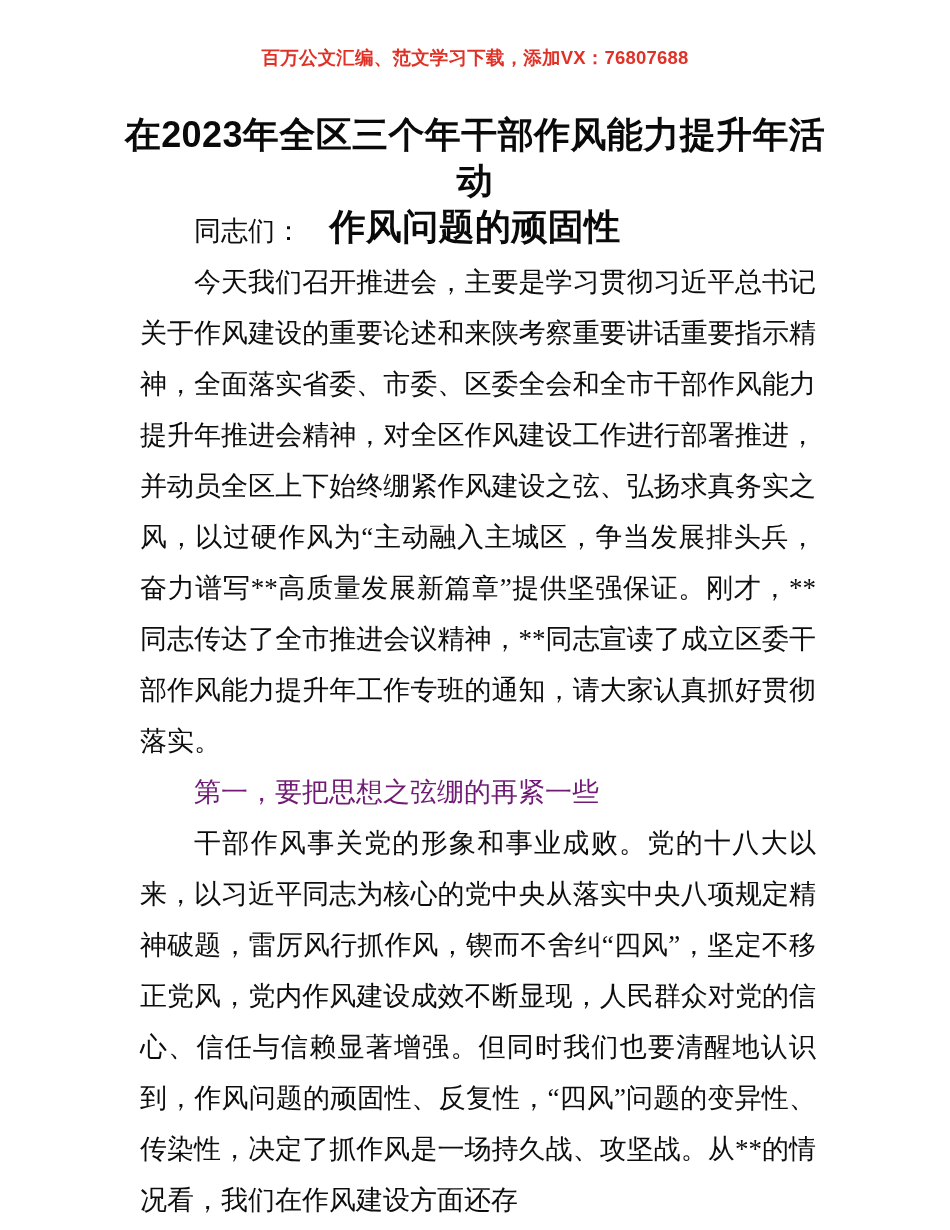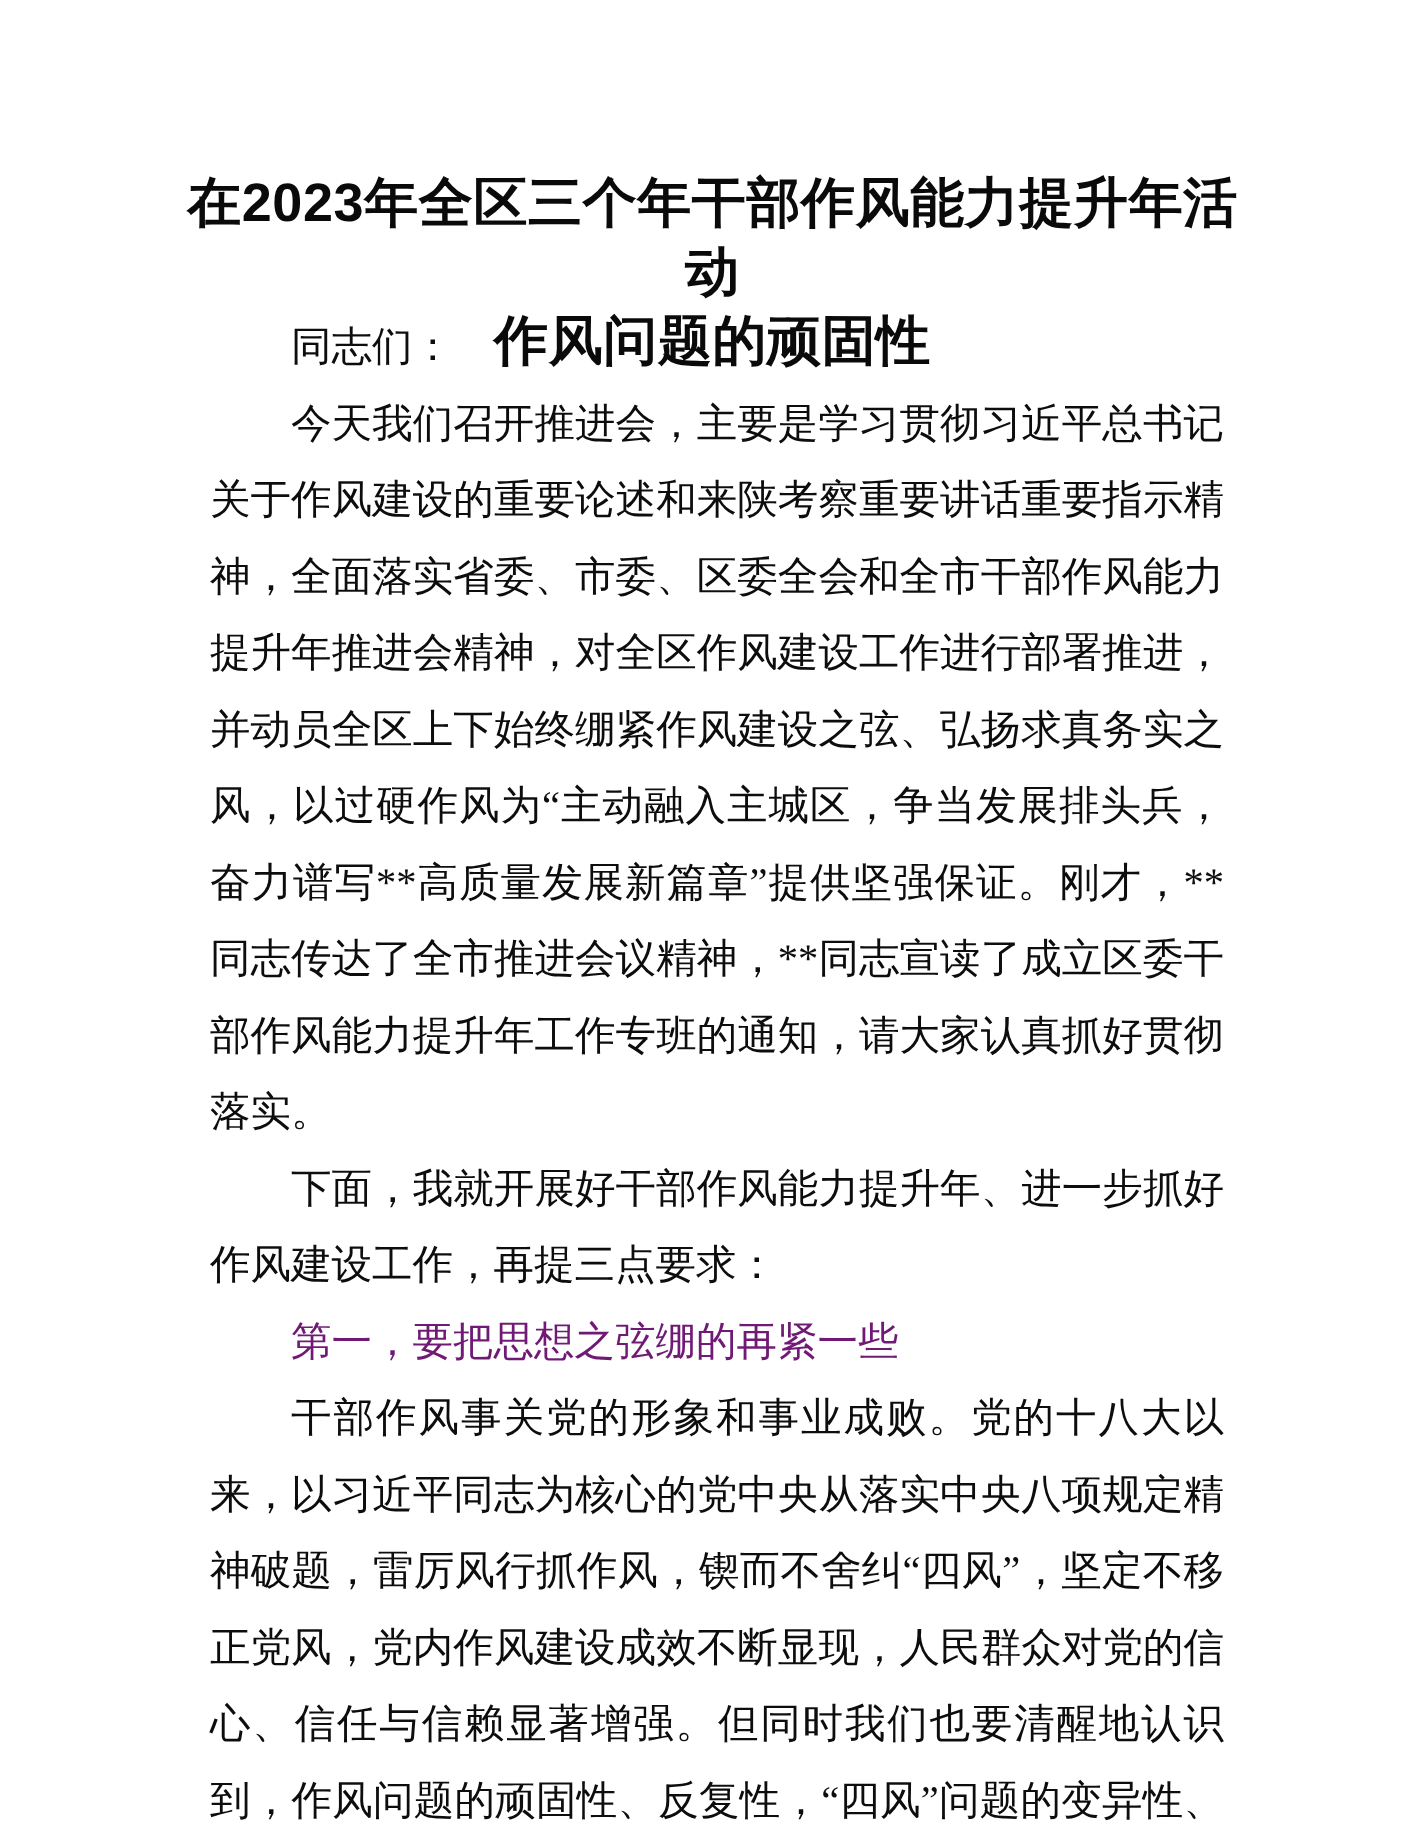--- a/index.html
+++ b/index.html
@@ -81,27 +81,29 @@
   }
   .para + .para {
     margin-top: 0px;
   }
 </style>
 </head>
 <body>
 
 <div class="page" style="background: rgb(255, 255, 255);">
 
+  <div class="promo-banner">
+    <span class="promo-text" style="color: rgb(224, 49, 39);">百万公文汇编、范文学习下载，添加VX：76807688</span>
+  </div>
 
   <div class="doc-title">
     <span>在2023年全区三个年干部作风能力提升年活动</span><wbr>
     <span style="display: block;">作风问题的顽固性</span>
   </div>
 
   <div class="doc-body">
     <p class="para salutation" style="color: rgb(13, 13, 13);">同志们：</p>
     <p class="para" style="color: rgb(13, 13, 13);">今天我们召开推进会，主要是学习贯彻习近平总书记关于作风建设的重要论述和来陕考察重要讲话重要指示精神，全面落实省委、市委、区委全会和全市干部作风能力提升年推进会精神，对全区作风建设工作进行部署推进，并动员全区上下始终绷紧作风建设之弦、弘扬求真务实之风，以过硬作风为“主动融入主城区，争当发展排头兵，奋力谱写**高质量发展新篇章”提供坚强保证。刚才，**同志传达了全市推进会议精神，**同志宣读了成立区委干部作风能力提升年工作专班的通知，请大家认真抓好贯彻落实。</p>
-    <p class="para" style="color: rgb(13, 13, 13);">下面，我就开展好干部作风能力提升年、进一步抓好作风建设工作，再提三点要求：</p>
     <p class="para" style="color: #701a75;">第一，要把思想之弦绷的再紧一些</p>
     <p class="para" style="color: rgb(13, 13, 13);">干部作风事关党的形象和事业成败。党的十八大以来，以习近平同志为核心的党中央从落实中央八项规定精神破题，雷厉风行抓作风，锲而不舍纠“四风”，坚定不移正党风，党内作风建设成效不断显现，人民群众对党的信心、信任与信赖显著增强。但同时我们也要清醒地认识到，作风问题的顽固性、反复性，“四风”问题的变异性、传染性，决定了抓作风是一场持久战、攻坚战。从**的情况看，我们在作风建设方面还存</p>
   </div>
 
 </div>
 
 </body></html>

